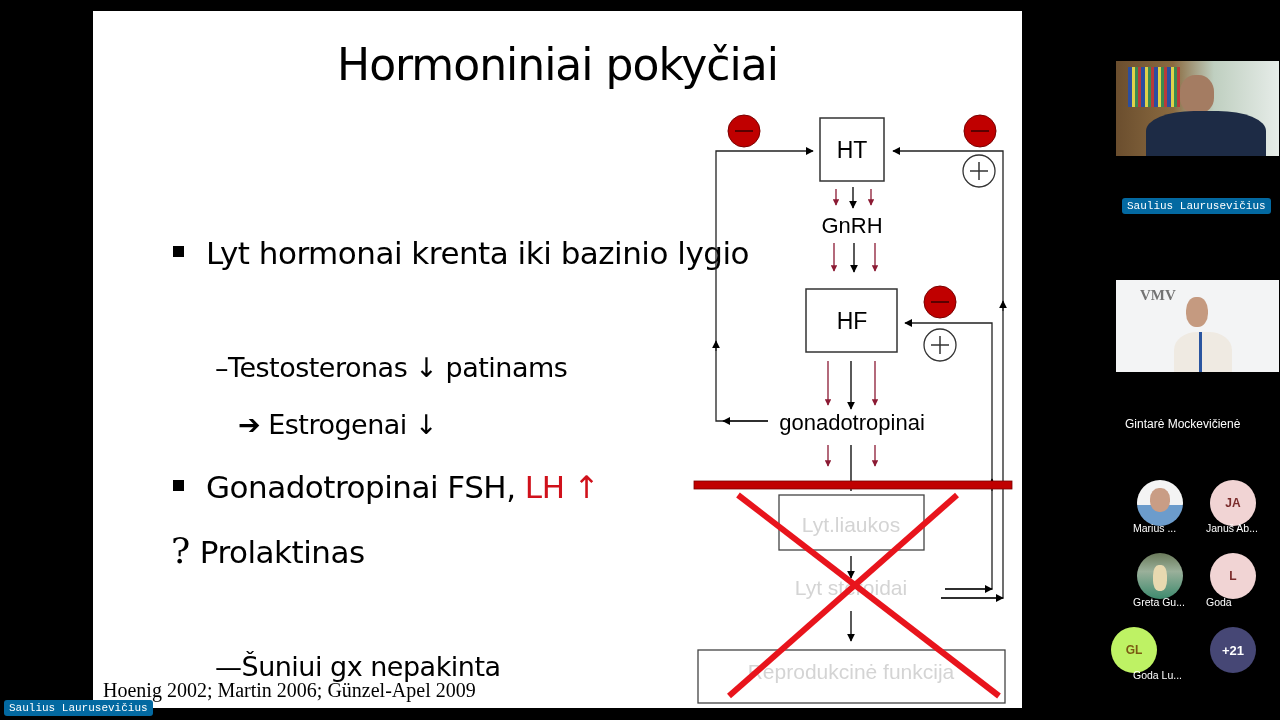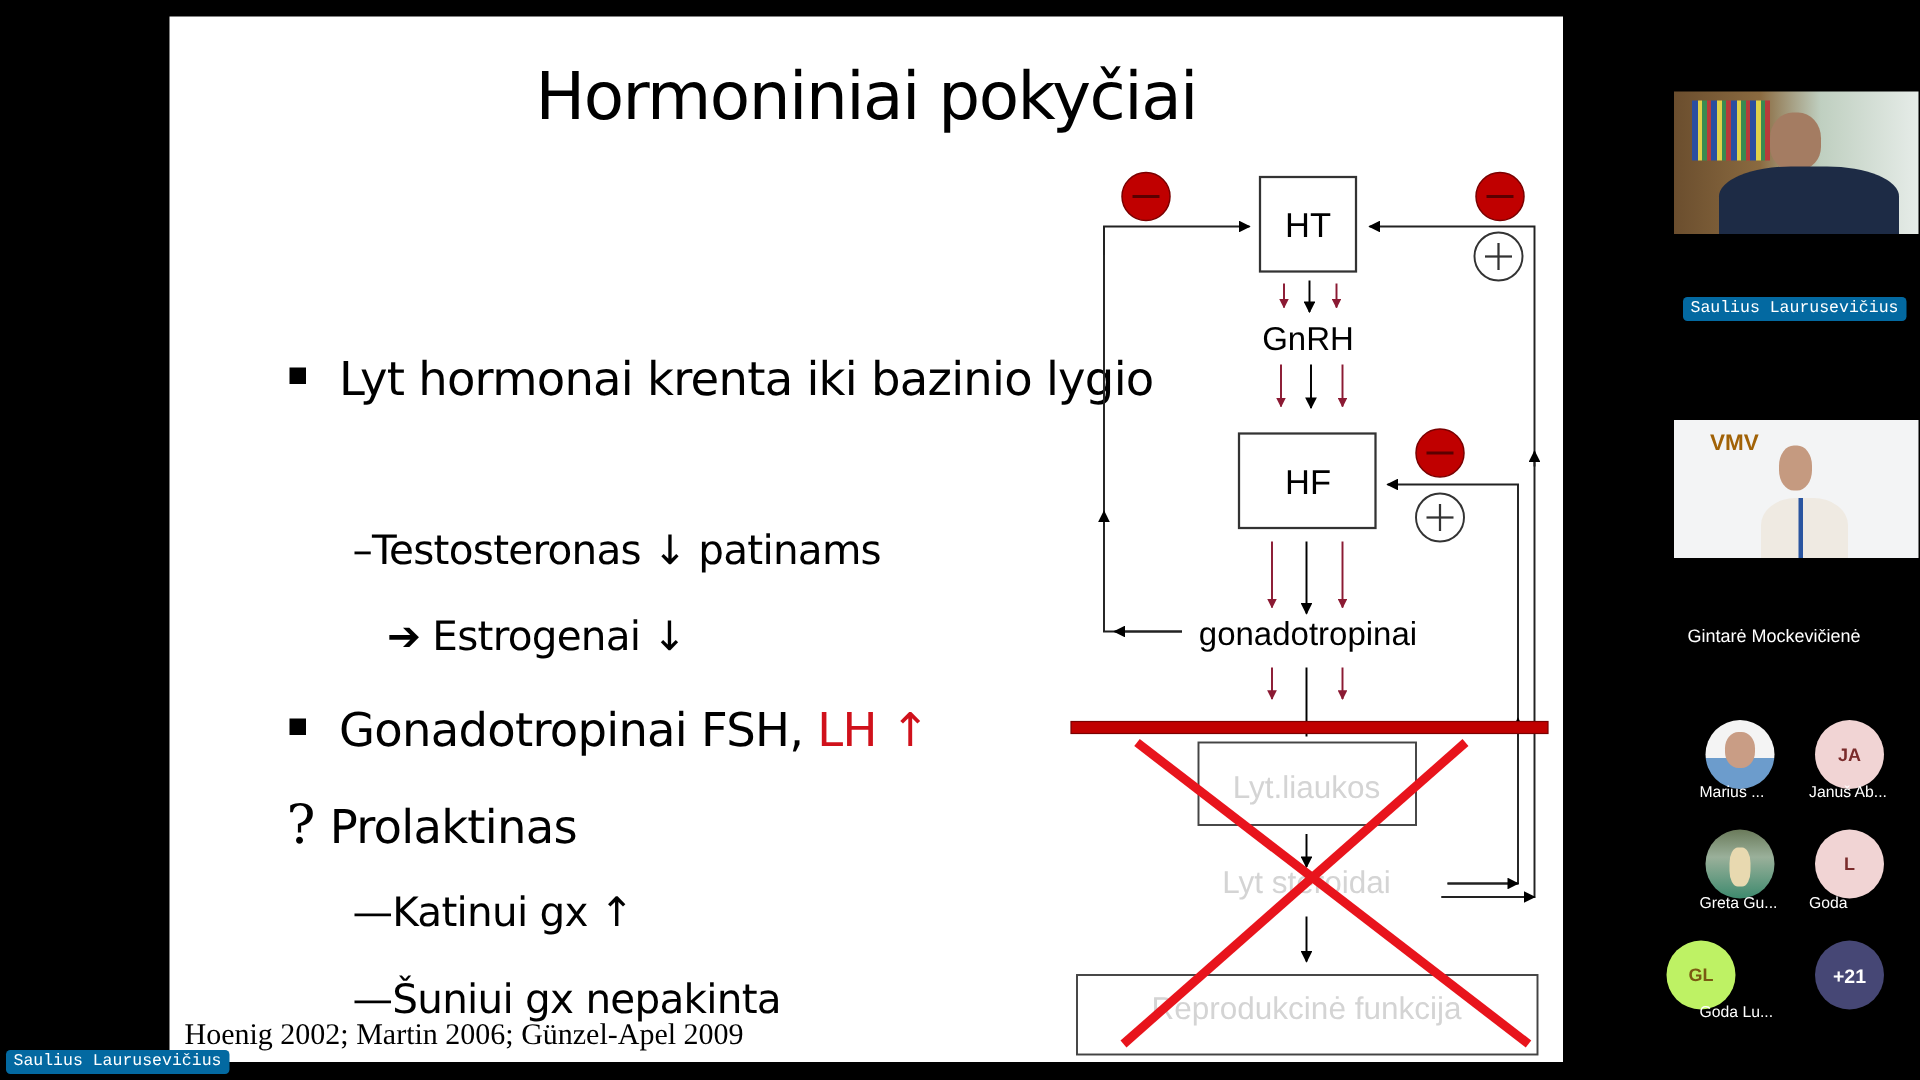--- a/index.html
+++ b/index.html
@@ -1,19 +1,19 @@
 <!DOCTYPE html>
 <html><head>
   <meta charset="utf-8">
   <style>
     html, body { margin:0; padding:0; }
     body { width:1280px; height:720px; background:#000; position:relative; overflow:hidden; font-family:"Liberation Sans", sans-serif; }
 
     
-    .slide { position:absolute; left:93px; top:11px; width:929px; height:697px; background:#fff; overflow:hidden;margin-left:20px; }
+    .slide { position:absolute; left:93px; top:11px; width:929px; height:697px; background:#fff; overflow:hidden; }
     .slide-title { position:absolute; left:0; width:929px; top:28px; text-align:center; font-family:"DejaVu Sans", sans-serif; font-size:44px; color:#000; letter-spacing:-1px; }
     .line { position:absolute; font-family:"DejaVu Sans", sans-serif; color:#000; white-space:nowrap; letter-spacing:-0.5px; }
     .l1 { font-size:31px; }
     .l2 { font-size:27px; }
     .bullet-sq { display:inline-block; width:11px; height:11px; background:#000; margin-right:22px; vertical-align:middle; position:relative; top:-4px; }
     .red { color:#d0111b; }
     .citation { position:absolute; left:10px; top:668px; font-family:"Liberation Serif", serif; font-size:20px; color:#000; white-space:nowrap; }
 
     .diagram { position:absolute; left:0; top:0; width:929px; height:697px; pointer-events:none; }
 
@@ -34,21 +34,20 @@
     <span class="bullet-sq"></span><span>Lyt hormonai krenta iki bazinio lygio</span>
   </div>
   <div class="line l2" style="left:122px; top:341px;">–Testosteronas ↓ patinams</div>
   <div class="line l1" style="left:80px; top:458px;">
     <span class="bullet-sq"></span><span>Gonadotropinai FSH, </span><span class="red">LH ↑</span>
   </div>
   <div class="line l2" style="left:145px; top:398px;">➔ Estrogenai ↓</div>
   <div class="line l1" style="left:78px; top:519px;">
     <span style="font-family:'DejaVu Serif', serif; font-size:36px; margin-right:10px;">?</span><span>Prolaktinas</span>
   </div>
-  <div class="line l2" style="left:122px; top:582px;">—Katinui gx ↑</div>
   <div class="line l2" style="left:122px; top:640px;">—Šuniui gx nepakinta</div>
 
   <div class="citation">Hoenig 2002; Martin 2006; Günzel-Apel 2009</div>
 
   <svg class="diagram" viewBox="0 0 929 697" width="929" height="697">
     <defs>
       <marker id="ah" viewBox="0 0 10 10" refX="9" refY="5" markerWidth="6" markerHeight="6" orient="auto">
           <path d="M0,0 L10,5 L0,10 z" fill="#000"></path>
         </marker>
       <marker id="ahr" viewBox="0 0 10 10" refX="9" refY="5" markerWidth="5" markerHeight="5" orient="auto">
@@ -133,21 +132,21 @@
 </div>
 
 <div class="video-tile" style="left:1116px; top:61px; width:163px; height:95px; background:linear-gradient(90deg,#6b4e2e 0%,#8a6a40 35%,#bfcfc0 60%,#e6ece8 100%);">
   <div style="position:absolute; left:12px; top:6px; width:52px; height:40px; background:repeating-linear-gradient(90deg,#2b4ea0 0 4px,#e0d24a 4px 7px,#3a8a50 7px 10px,#b83a3a 10px 13px);"></div>
   <div style="position:absolute; left:64px; top:14px; width:34px; height:38px; background:#a47c62; border-radius:45% 45% 40% 40%;"></div>
   <div style="position:absolute; left:30px; top:50px; width:120px; height:50px; background:#1d2b45; border-radius:40% 40% 0 0;"></div>
 </div>
 <div class="name-tag" style="left:1122px; top:198px;">Saulius Laurusevičius</div>
 
 <div class="video-tile" style="left:1116px; top:280px; width:163px; height:92px; background:#f3f4f5;">
-  <div style="position:absolute; left:24px; top:7px; font-weight:bold; font-size:15px; color:#a16207; font-family:Liberation Sans, sans-serif;">VMV</div>
+  <div style="position:absolute; left:24px; top:7px; font-weight:bold; font-size:15px; color:#737373; font-family:Liberation Serif, serif;">VMV</div>
   <div style="position:absolute; left:70px; top:17px; width:22px; height:30px; background:#c59a80; border-radius:45%;"></div>
   <div style="position:absolute; left:58px; top:52px; width:58px; height:45px; background:#efeae2; border-radius:40% 40% 0 0;"></div>
   <div style="position:absolute; left:83px; top:52px; width:3px; height:40px; background:#2a55a0;"></div>
 </div>
 <div class="name-plain" style="left:1125px; top:417px;">Gintarė Mockevičienė</div>
 
 <div class="avatar" style="left:1137px; top:480px; background:linear-gradient(#f4f4f4 55%,#6c9ccc 55%);">
   <div style="width:20px; height:24px; background:#c99d85; border-radius:45%; margin-top:-6px;"></div>
 </div>
 <div class="avatar-label" style="left:1133px; top:522px;">Marius ...</div>

